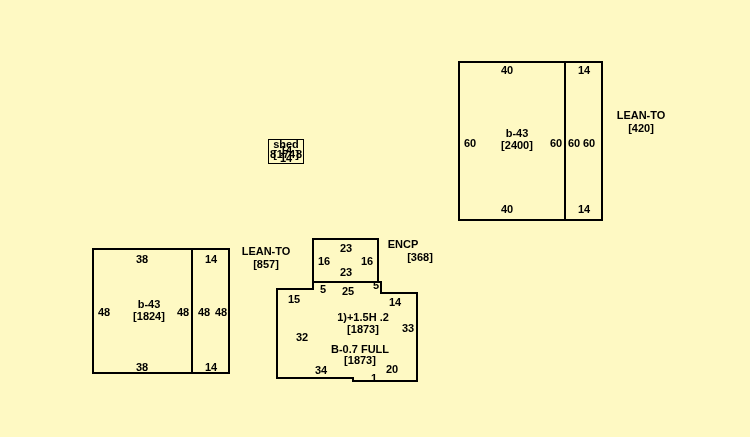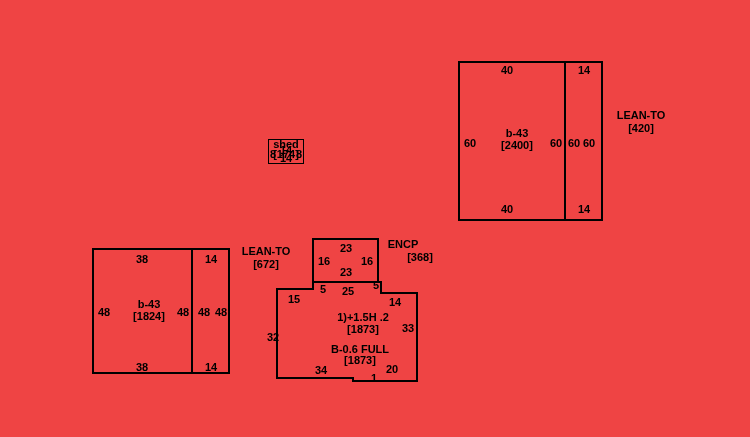--- a/index.html
+++ b/index.html
@@ -19,21 +19,21 @@
   .lbl {
     position: absolute;
     white-space: nowrap;
     line-height: 1;
     transform: translateX(-50%);
   }
 </style>
 </head>
 <body>
 
-<div class="canvas" style="color: rgb(0, 0, 0); background: #ef4444;">
+<div class="canvas" style="color: rgb(0, 0, 0); background: #fef9c3;">
 
   <svg class="lines" shape-rendering="crispEdges">
 
     <rect x="459" y="62" width="143" height="158" stroke-width="2" stroke="#000000"></rect>
     <line x1="565" y1="62" x2="565" y2="220" stroke-width="2" stroke="#000000"></line>
 
     <rect x="268" y="139" width="35" height="24" stroke-width="1" stroke="#000000"></rect>
 
     <rect x="93" y="249" width="136" height="124" stroke-width="2" stroke="#000000"></rect>
     <line x1="192" y1="249" x2="192" y2="373" stroke-width="2" stroke="#000000"></line>
@@ -69,37 +69,37 @@
   <span class="lbl" style="left:104px;top:307px">48</span>
   <span class="lbl" style="left:183px;top:307px">48</span>
   <span class="lbl" style="left:149px;top:299px">b-43</span>
   <span class="lbl" style="left:149px;top:311px">[1824]</span>
 
   <span class="lbl" style="left:211px;top:254px">14</span>
   <span class="lbl" style="left:211px;top:362px">14</span>
   <span class="lbl" style="left:204px;top:307px">48</span>
   <span class="lbl" style="left:221px;top:307px">48</span>
   <span class="lbl" style="left:266px;top:246px">LEAN-TO</span>
-  <span class="lbl" style="left:266px;top:259px">[672]</span>
+  <span class="lbl" style="left:266px;top:259px">[857]</span>
 
   <span class="lbl" style="left:346px;top:243px">23</span>
   <span class="lbl" style="left:324px;top:256px">16</span>
   <span class="lbl" style="left:367px;top:256px">16</span>
   <span class="lbl" style="left:346px;top:267px">23</span>
   <span class="lbl" style="left:403px;top:239px">ENCP</span>
   <span class="lbl" style="left:420px;top:252px">[368]</span>
 
   <span class="lbl" style="left:294px;top:294px">15</span>
   <span class="lbl" style="left:323px;top:284px">5</span>
   <span class="lbl" style="left:348px;top:286px">25</span>
   <span class="lbl" style="left:376px;top:280px">5</span>
   <span class="lbl" style="left:395px;top:297px">14</span>
-  <span class="lbl" style="left:273px;top:332px">32</span>
+  <span class="lbl" style="left:302px;top:332px">32</span>
   <span class="lbl" style="left:408px;top:323px">33</span>
   <span class="lbl" style="left:321px;top:365px">34</span>
   <span class="lbl" style="left:374px;top:373px">1</span>
   <span class="lbl" style="left:392px;top:364px">20</span>
   <span class="lbl" style="left:363px;top:312px">1)+1.5H .2</span>
   <span class="lbl" style="left:363px;top:324px">[1873]</span>
-  <span class="lbl" style="left:360px;top:344px">B-0.6 FULL</span>
+  <span class="lbl" style="left:360px;top:344px">B-0.7 FULL</span>
   <span class="lbl" style="left:360px;top:355px">[1873]</span>
 
 </div>
 
 </body></html>

